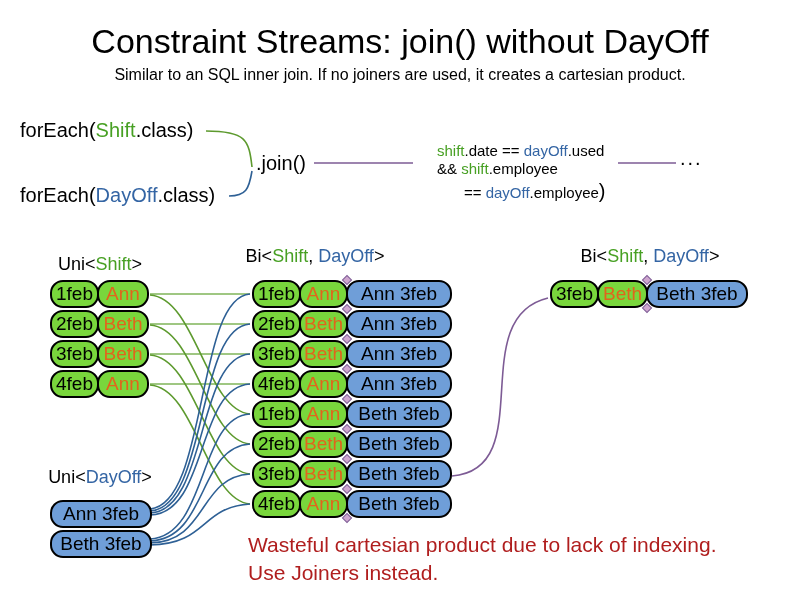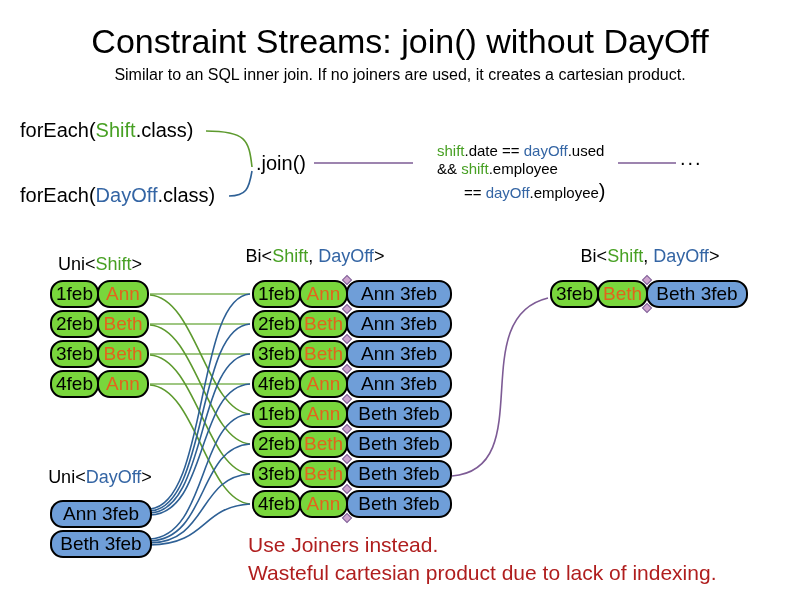--- a/index.html
+++ b/index.html
@@ -163,22 +163,22 @@
   </div>
 
   <div class="abs row" style="left:50px;top:500px;">
     <div class="cell b" style="width:102px;">Ann 3feb</div>
   </div>
   <div class="abs row" style="left:50px;top:530px;">
     <div class="cell b" style="width:102px;">Beth 3feb</div>
   </div>
 
   <div class="abs warning" style="left:248px;top:531px;">
+    <div>Wasteful cartesian product due to lack of indexing.</div>
     <div>Use Joiners instead.</div>
-    <div>Wasteful cartesian product due to lack of indexing.</div>
   </div>
 
   <svg class="markers" width="800" height="600">
     <g>
       <rect class="diamond" x="-3.2" y="-3.2" width="6.4" height="6.4" transform="translate(347,280) rotate(45)"></rect>
       <rect class="diamond" x="-3.2" y="-3.2" width="6.4" height="6.4" transform="translate(347,309) rotate(45)"></rect>
       <rect class="diamond" x="-3.2" y="-3.2" width="6.4" height="6.4" transform="translate(347,339) rotate(45)"></rect>
       <rect class="diamond" x="-3.2" y="-3.2" width="6.4" height="6.4" transform="translate(347,369) rotate(45)"></rect>
       <rect class="diamond" x="-3.2" y="-3.2" width="6.4" height="6.4" transform="translate(347,399) rotate(45)"></rect>
       <rect class="diamond" x="-3.2" y="-3.2" width="6.4" height="6.4" transform="translate(347,429) rotate(45)"></rect>

